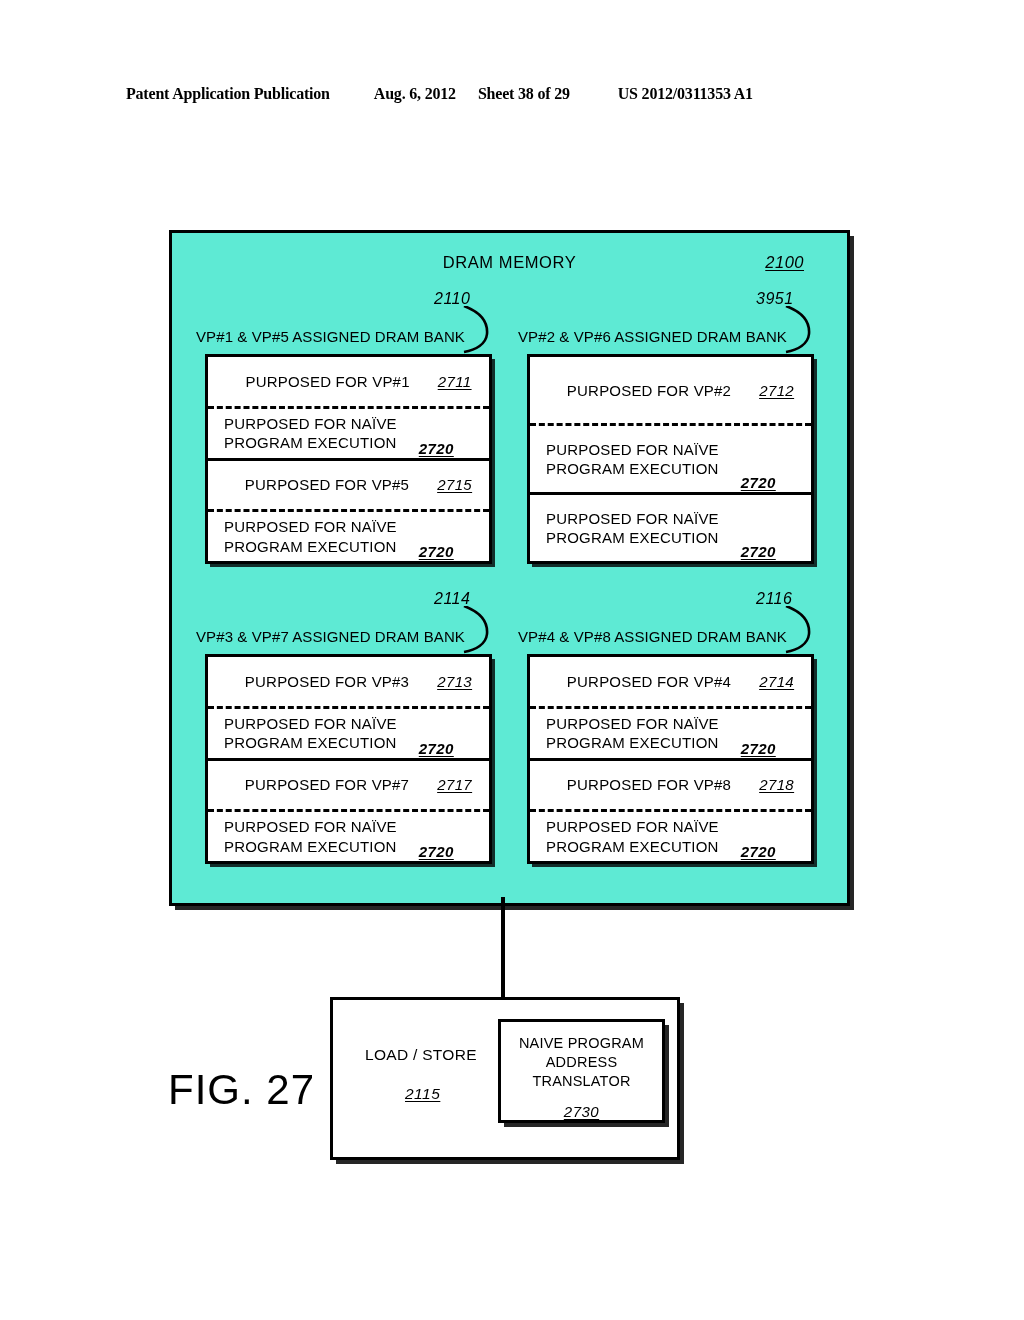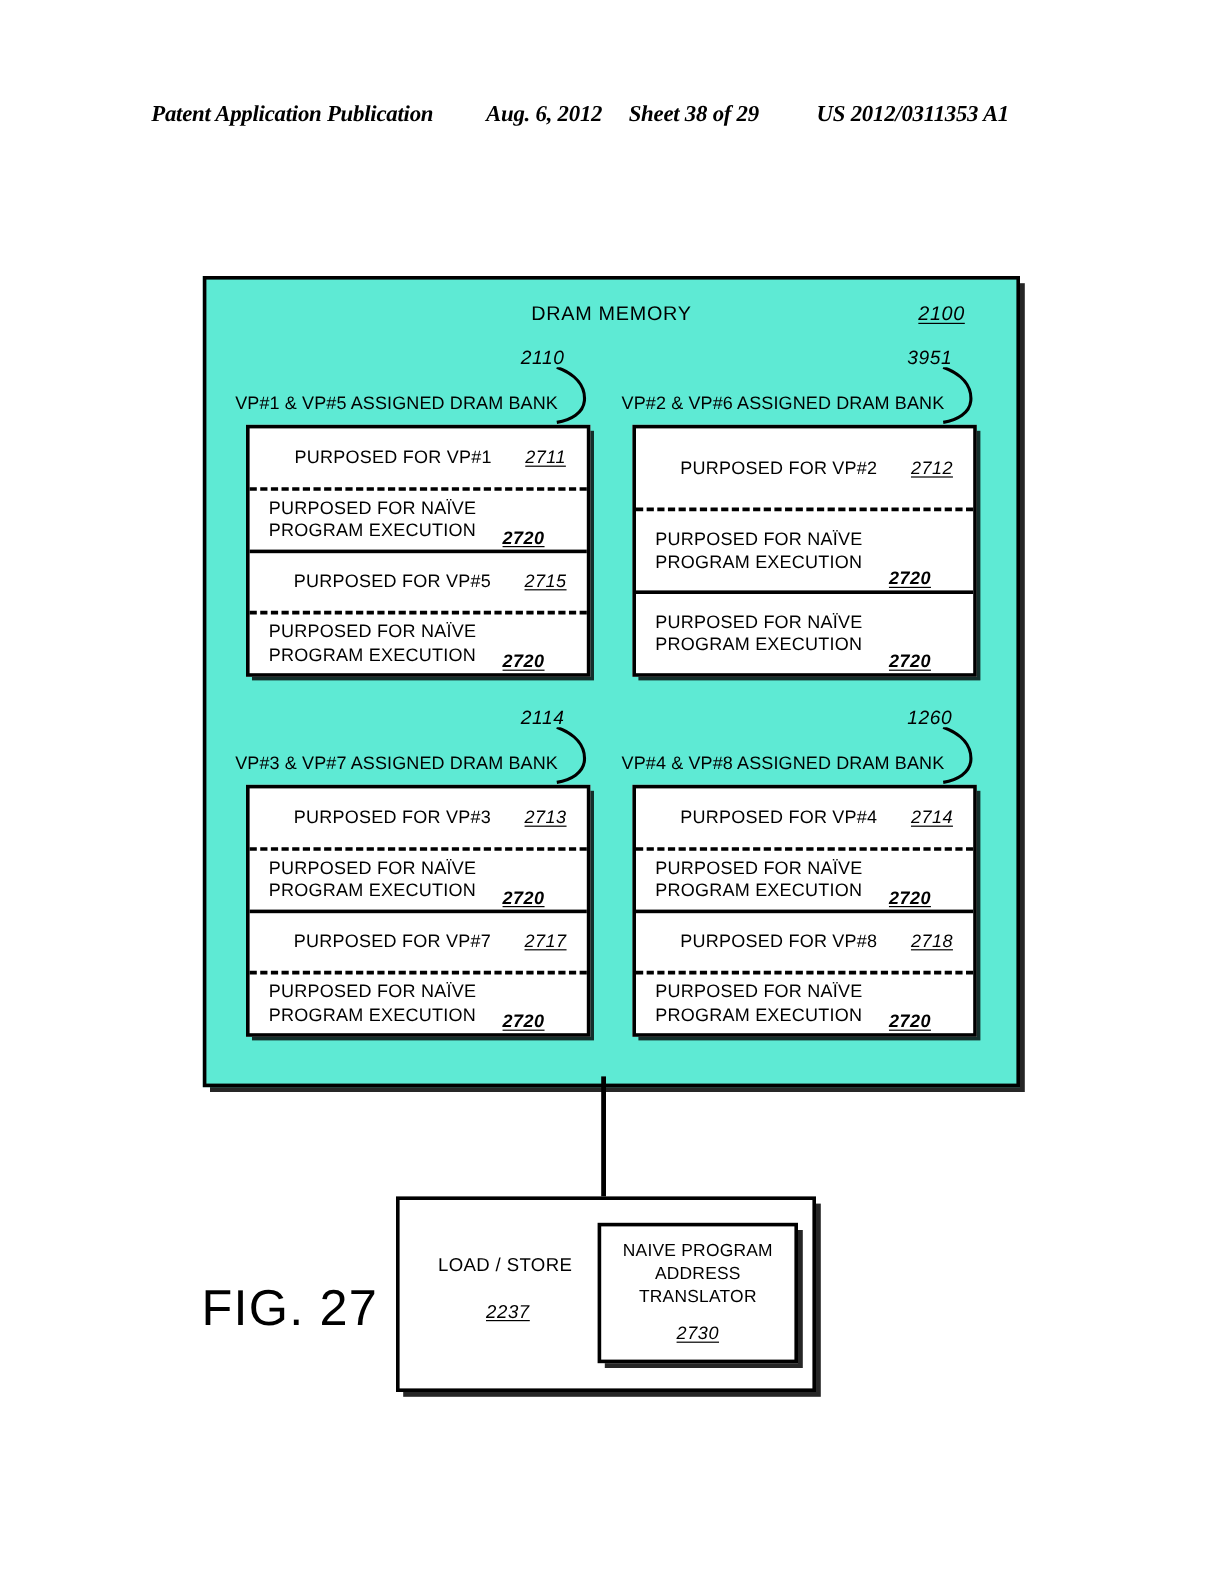--- a/index.html
+++ b/index.html
@@ -21,24 +21,23 @@
   #page-header {
     position: absolute;
     left: 126px;
     top: 85px;
     width: 772px;
     height: 28px;
     display: flex;
     align-items: baseline;
     font-family: "Liberation Serif", serif;
     font-weight: bold;
-    font-size: 19px;
+    font-size: 16px;
     letter-spacing: -0.2px;
     white-space: nowrap;
-    font-style: italic;
   }
   #page-header .h-pub   { margin-right: 44px; }
   #page-header .h-date  { margin-right: 22px; }
   #page-header .h-sheet { margin-right: 48px; }
 
   
   #fig-label {
     position: absolute;
     left: 168px;
     top: 1066px;
@@ -212,21 +211,21 @@
     font-style: italic;
     text-decoration: underline;
     text-underline-offset: 2px;
     letter-spacing: 0.5px;
   }
   #translator-box {
     position: absolute;
     left: 165px;
     top: 19px;
     width: 167px;
-    height: 117px;
+    height: 104px;
     border: 3px solid #000;
     box-sizing: border-box;
     background: #fff;
     box-shadow: 5px 5px 0 -1px rgba(0,0,0,0.85);
     display: flex;
     flex-direction: column;
     align-items: center;
     justify-content: flex-start;
     padding-top: 12px;
   }
@@ -347,21 +346,21 @@
         <span class="naive-text">
           <span class="naive-l1">PURPOSED FOR NAÏVE</span>
           <span class="naive-l2">PROGRAM EXECUTION</span>
         </span>
         <span class="row-ref">2720</span>
       </div>
     </div>
   </div>
 
   <div class="quadrant" style="left:322px; top:395px; width:330px; height:245px;">
-    <div class="bank-ref" style="left:262px;">1260</div>
+    <div class="bank-ref" style="left:262px;">2116</div>
     <svg class="leader" style="left:286px;" width="36" height="52" viewBox="0 0 36 52">
       <path d="M6 0 C 22 6, 30 16, 29 28 C 28 38, 18 44, 6 46" fill="none" stroke="#000" stroke-width="2.6"></path>
     </svg>
     <div class="bank-caption">VP#4 &amp; VP#8 ASSIGNED DRAM BANK</div>
     <div class="bank-box">
       <div class="bank-row row-vp sep-dashed">
         <span class="row-label">PURPOSED FOR VP#4</span>
         <span class="row-ref">2714</span>
       </div>
       <div class="bank-row row-naive sep-solid">
@@ -383,21 +382,21 @@
         <span class="row-ref">2720</span>
       </div>
     </div>
   </div>
 </div>
 
 <div id="connector"></div>
 
 <div id="loadstore-box">
   <div id="loadstore-label">LOAD / STORE</div>
-  <div id="loadstore-ref">2237</div>
+  <div id="loadstore-ref">2115</div>
 
   <div id="translator-box">
     <span class="t-line">NAIVE PROGRAM</span>
     <span class="t-line">ADDRESS</span>
     <span class="t-line">TRANSLATOR</span>
     <span id="translator-ref">2730</span>
   </div>
 </div>
 
 </body></html>

